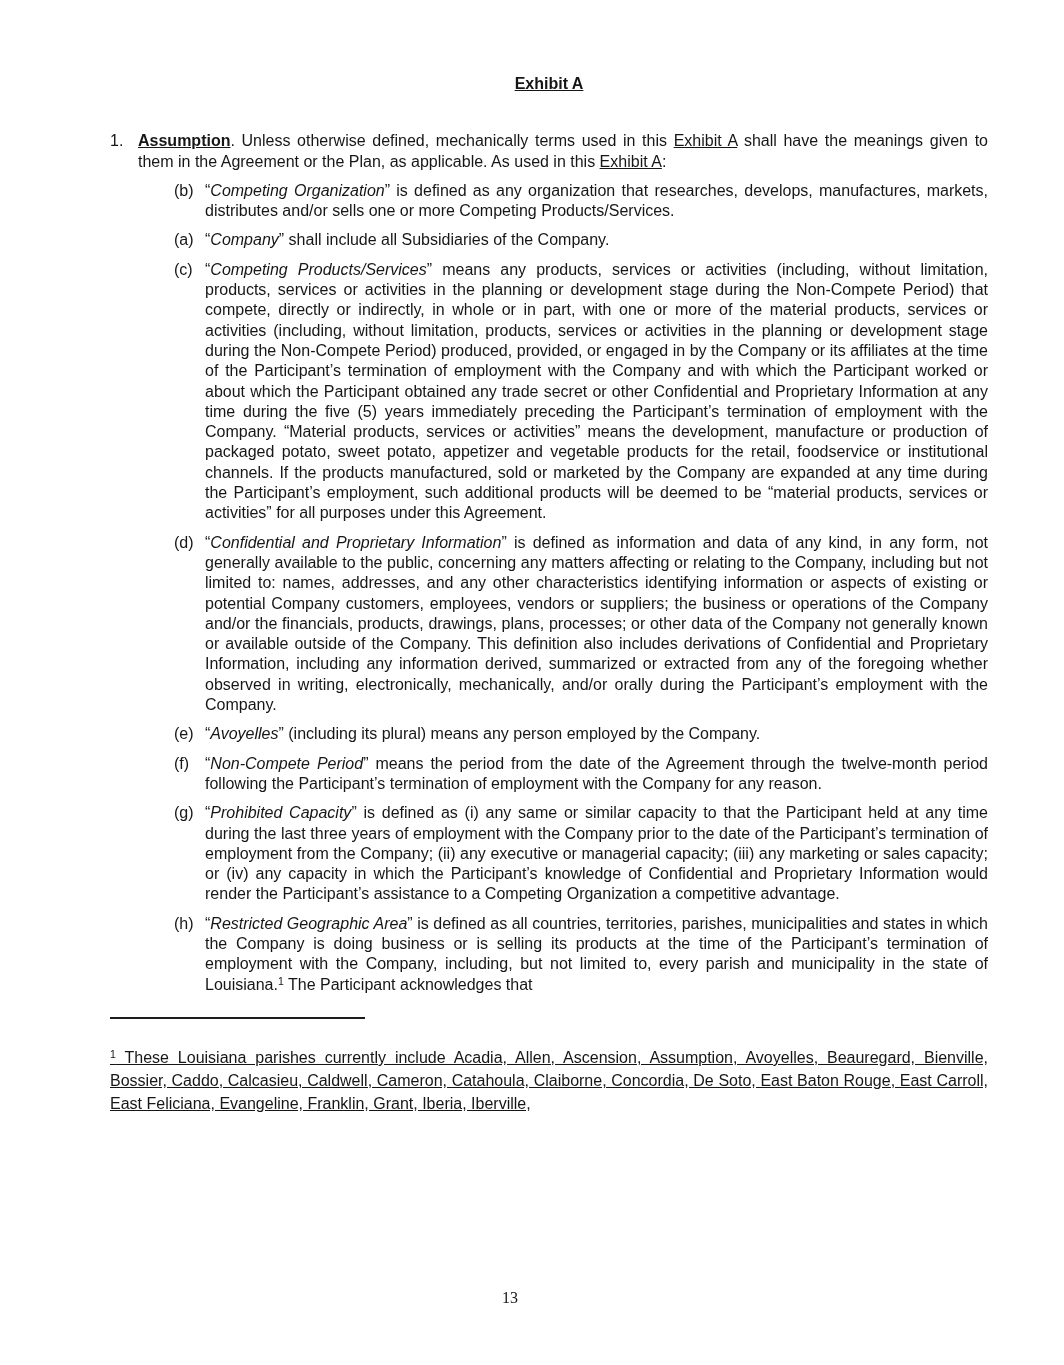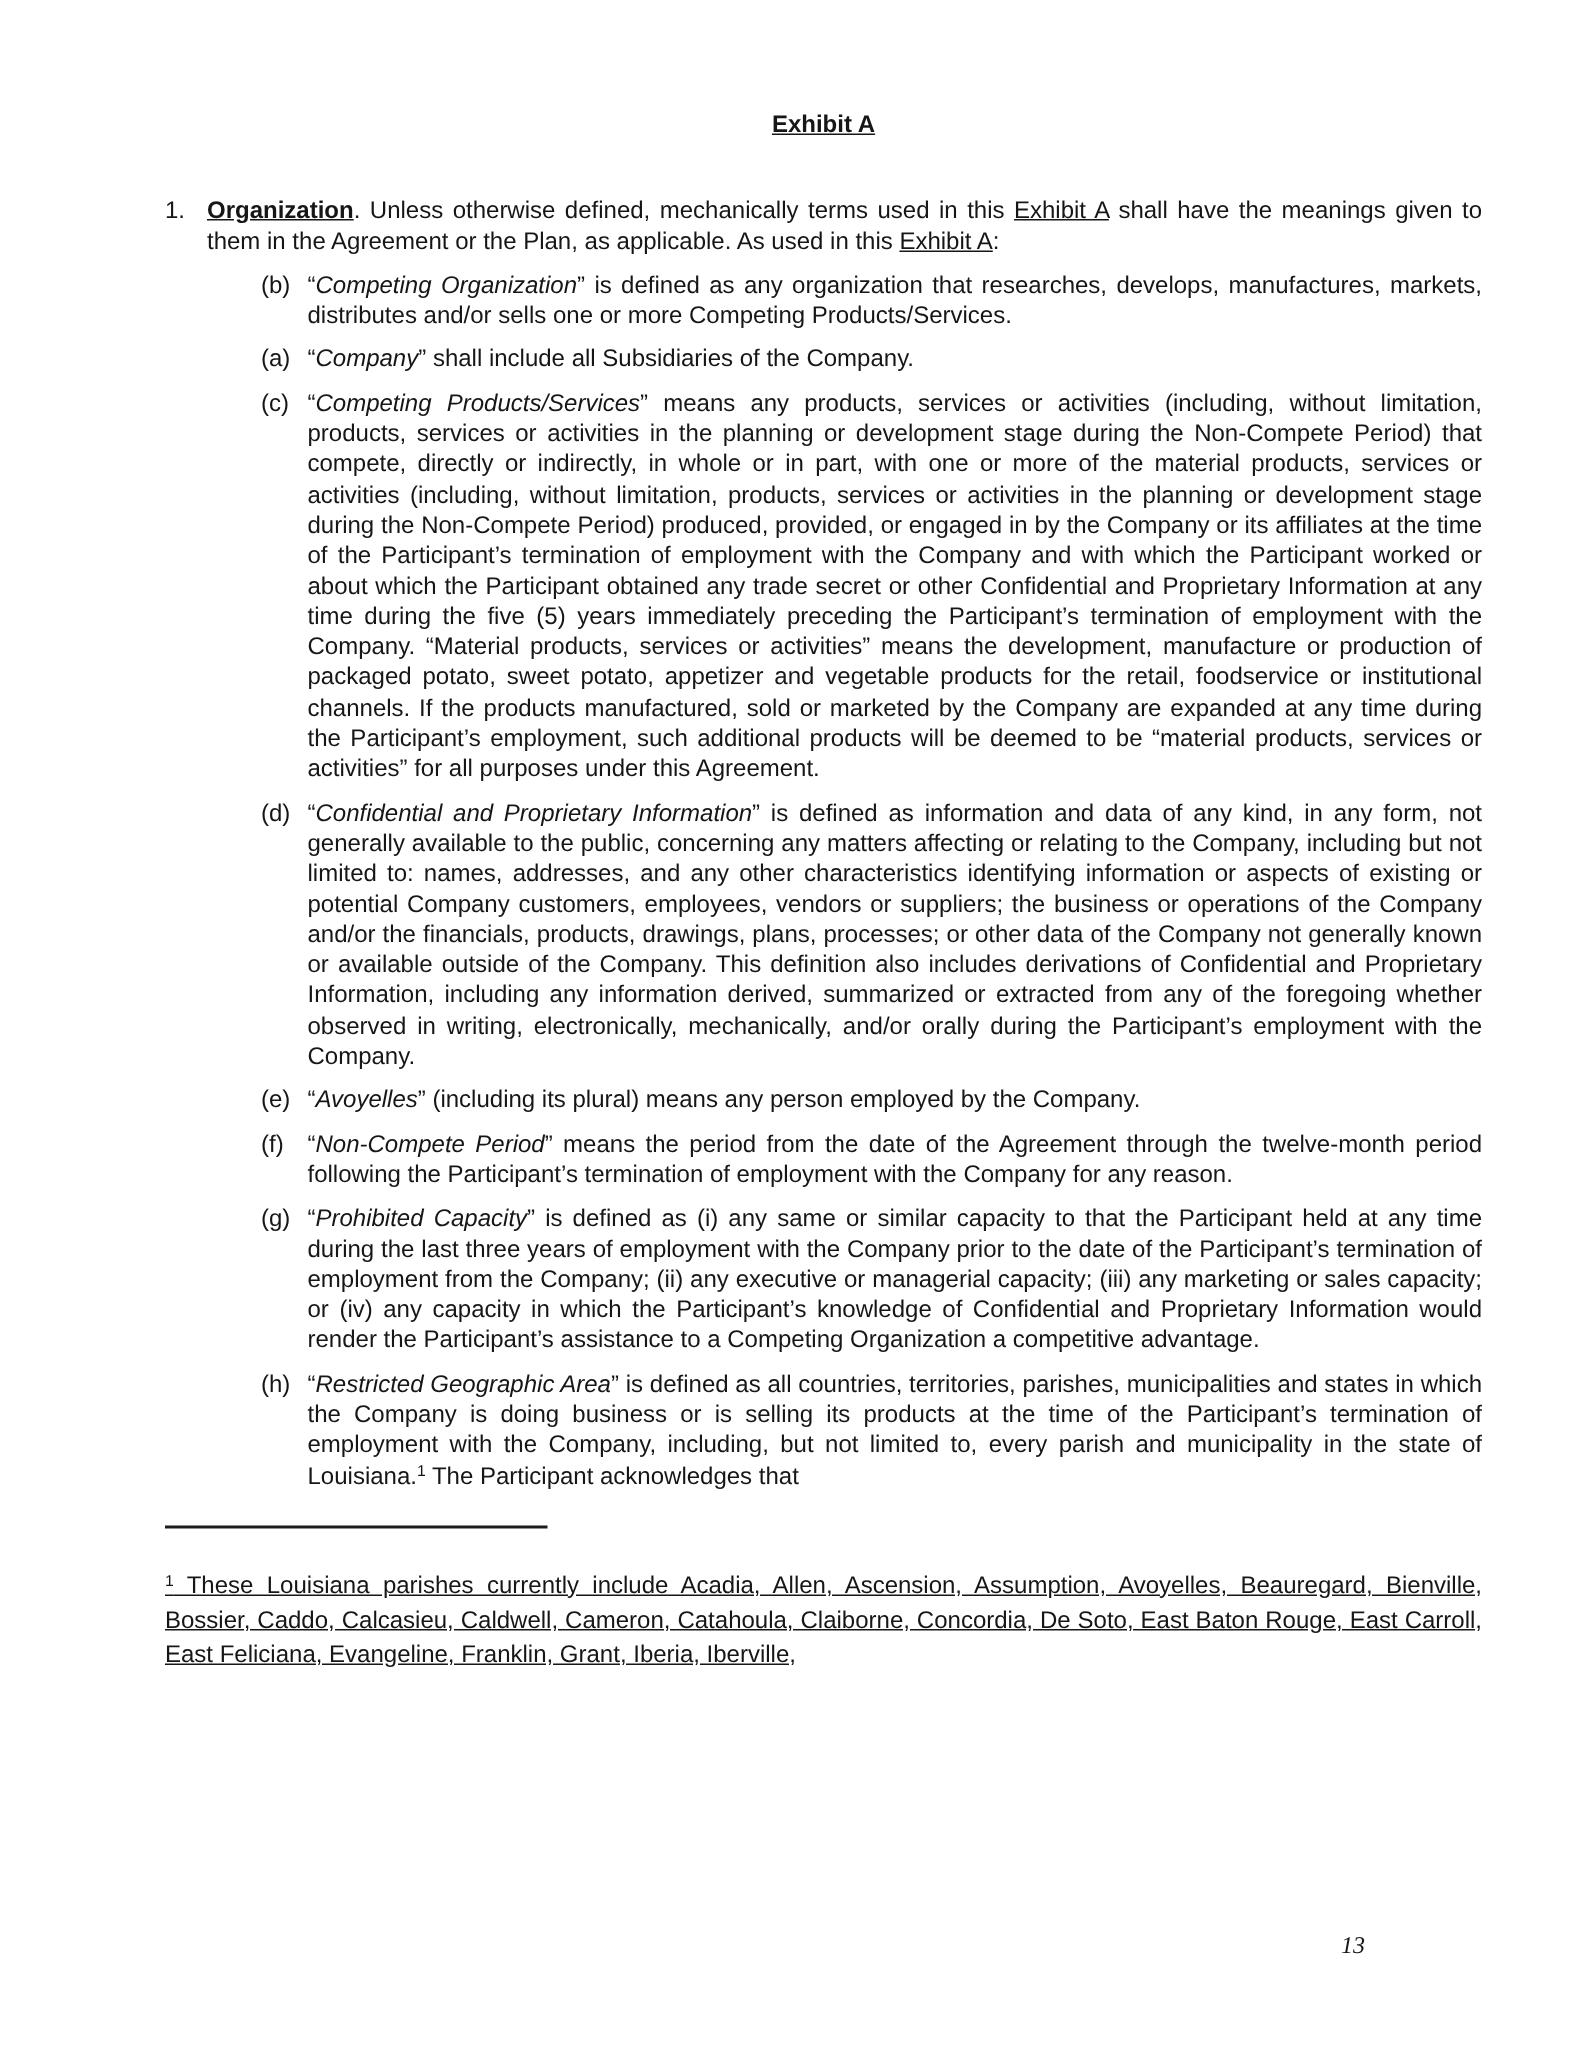--- a/index.html
+++ b/index.html
@@ -52,36 +52,35 @@
     margin-top: 27px;
     text-align: justify;
     line-height: 23px;
     text-decoration: underline;
   }
   .pageno {
     position: absolute;
     top: 1288px;
     left: 110px;
     width: 800px;
-    text-align: right;
+    text-align: center;
     font-family: "Liberation Serif", "DejaVu Serif", serif;
     font-size: 16px;
-    font-style: italic;
   }
 </style>
 </head>
 <body>
 
 <div class="page">
   <div class="content">
 
     <div class="title center"><span class="u">Exhibit A</span></div>
 
 
-    <p class="intro"><span class="num">1.</span><span class="b u">Organization</span><span>. Unless otherwise defined, mechanically terms used in this </span><span class="u">Exhibit A</span><span> shall have the meanings given to them in the Agreement or the Plan, as applicable. As used in this </span><span class="u">Exhibit A</span><span>:</span></p>
+    <p class="intro"><span class="num">1.</span><span class="b u">Assumption</span><span>. Unless otherwise defined, mechanically terms used in this </span><span class="u">Exhibit A</span><span> shall have the meanings given to them in the Agreement or the Plan, as applicable. As used in this </span><span class="u">Exhibit A</span><span>:</span></p>
 
     <p class="def"><span class="letter">(b)</span><span>“</span><span class="term">Competing Organization</span><span>”</span><span> is defined as any organization that researches, develops, manufactures, markets, distributes and/or sells one or more Competing Products/Services.</span></p>
 
     <p class="def"><span class="letter">(a)</span><span>“</span><span class="term">Company</span><span>”</span><span> shall include all Subsidiaries of the Company.</span></p>
 
     <p class="def"><span class="letter">(c)</span><span>“</span><span class="term">Competing Products/Services</span><span>”</span><span> means any products, services or activities (including, without limitation, products, services or activities in the planning or development stage during the Non-Compete Period) that compete, directly or indirectly, in whole or in part, with one or more of the material products, services or activities (including, without limitation, products, services or activities in the planning or development stage during the Non-Compete Period) produced, provided, or engaged in by the Company or its affiliates at the time of the Participant’s termination of employment with the Company and with which the Participant worked or about which the Participant obtained any trade secret or other Confidential and Proprietary Information at any time during the five (5) years immediately preceding the Participant’s termination of employment with the Company. “Material products, services or activities” means the development, manufacture or production of packaged potato, sweet potato, appetizer and vegetable products for the retail, foodservice or institutional channels. If the products manufactured, sold or marketed by the Company are expanded at any time during the Participant’s employment, such additional products will be deemed to be “material products, services or activities” for all purposes under this Agreement.</span></p>
 
     <p class="def"><span class="letter">(d)</span><span>“</span><span class="term">Confidential and Proprietary Information</span><span>”</span><span> is defined as information and data of any kind, in any form, not generally available to the public, concerning any matters affecting or relating to the Company, including but not limited to: names, addresses, and any other characteristics identifying information or aspects of existing or potential Company customers, employees, vendors or suppliers; the business or operations of the Company and/or the financials, products, drawings, plans, processes; or other data of the Company not generally known or available outside of the Company. This definition also includes derivations of Confidential and Proprietary Information, including any information derived, summarized or extracted from any of the foregoing whether observed in writing, electronically, mechanically, and/or orally during the Participant’s employment with the Company.</span></p>
 
     <p class="def"><span class="letter">(e)</span><span>“</span><span class="term">Avoyelles</span><span>”</span><span> (including its plural) means any person employed by the Company.</span></p>

